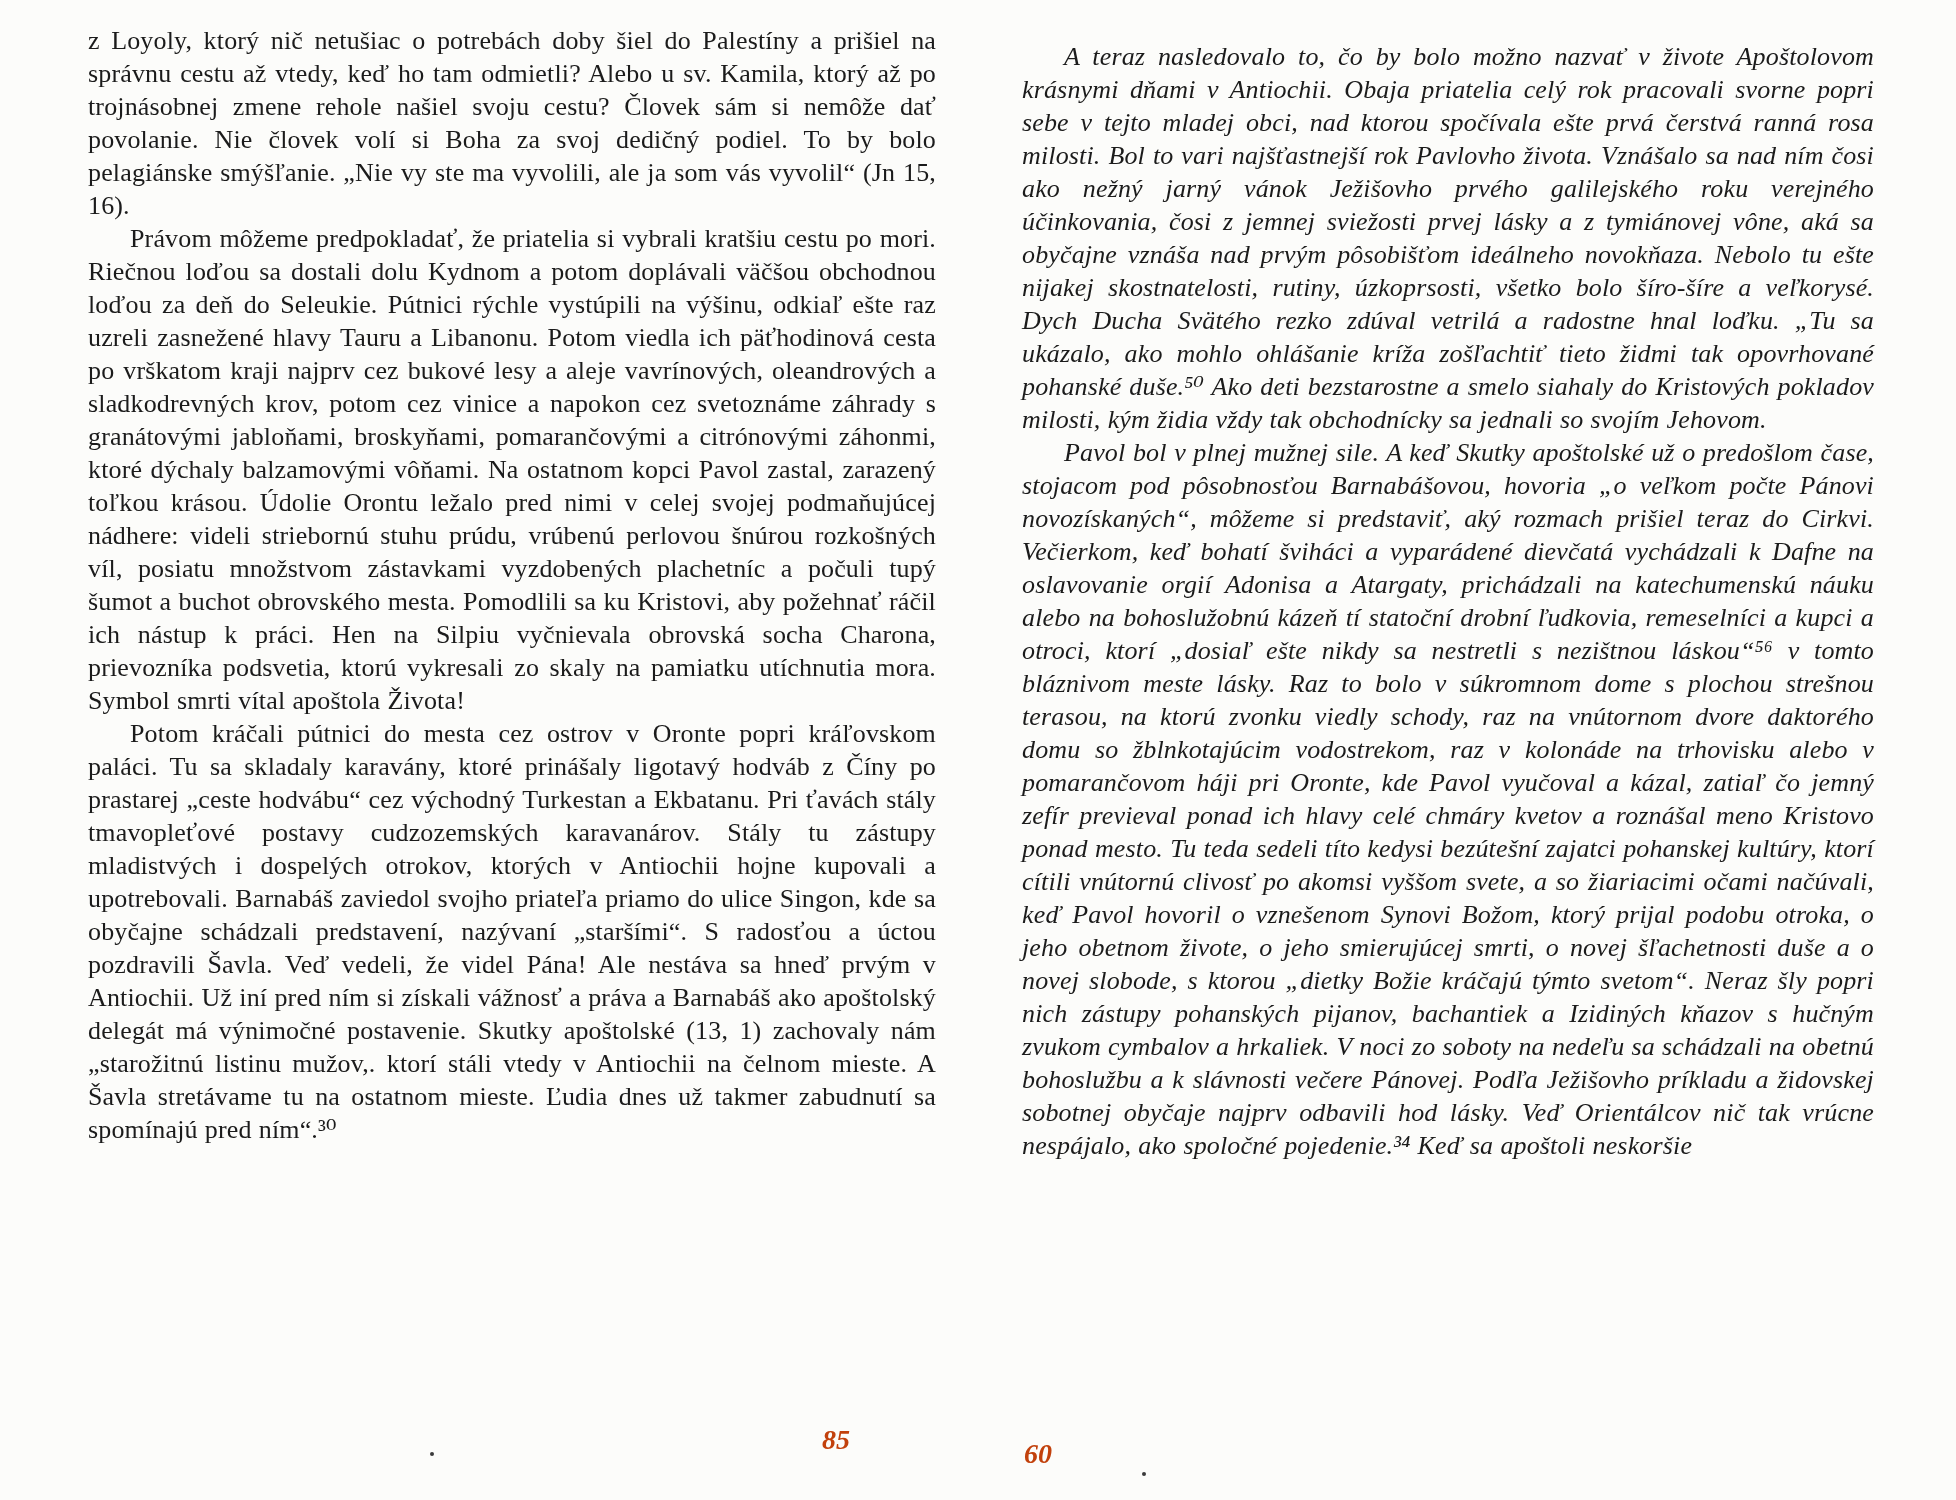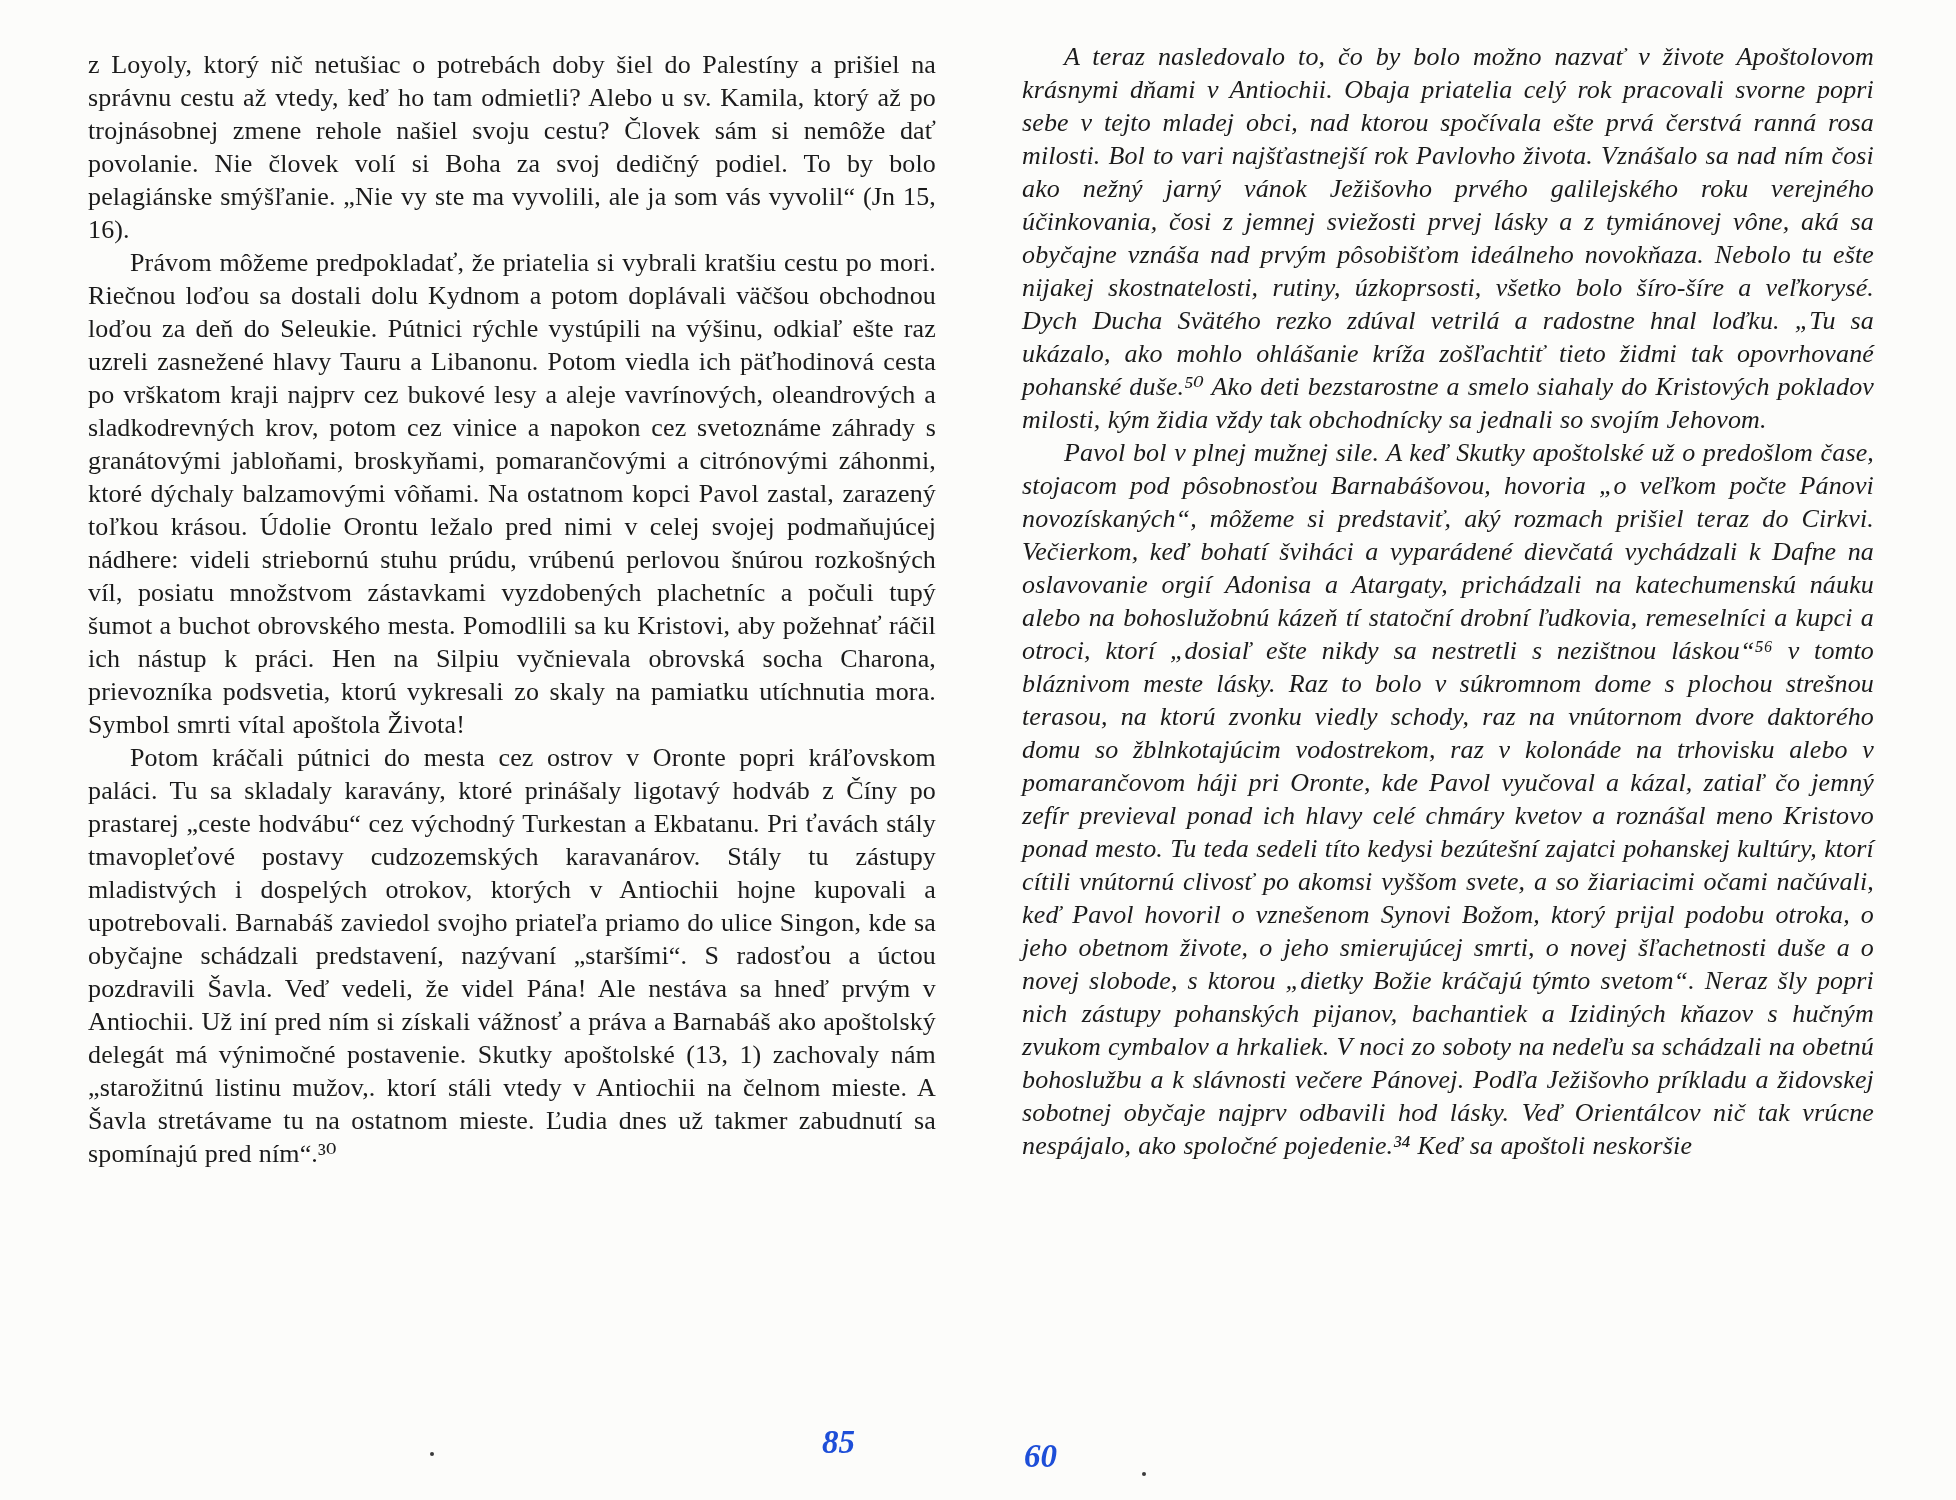--- a/index.html
+++ b/index.html
@@ -20,35 +20,35 @@
   .text-block {
     position: absolute;
     text-align: justify;
     font-size: 26px;
     line-height: 33px;
     letter-spacing: 0.15px;
     word-spacing: 0.5px;
     hyphens: auto;
     -webkit-hyphens: auto;
   }
-  #left-text  { left: 88px;  top: 24px; width: 848px; margin-top: 24px; }
+  #left-text  { left: 88px;  top: 24px; width: 848px; }
   #right-text { left: 1022px; top: 40px; width: 852px; font-style: italic; }
   p.para {
     margin: 0;
     padding: 0;
   }
   p.para.indent {
     text-indent: 42px;
   }
   .page-number {
     position: absolute;
-    font-size: 33px;
+    font-size: 28px;
     font-weight: bold;
     font-style: italic;
-    color: #1d4ed8;
+    color: #c2410c;
   }
   #pn-left  { left: 822px;  top: 1424px; }
   #pn-right { left: 1024px; top: 1438px; }
   .speck {
     position: absolute;
     width: 5px;
     height: 5px;
     border-radius: 50%;
     background: #3a3a3a;
   }

